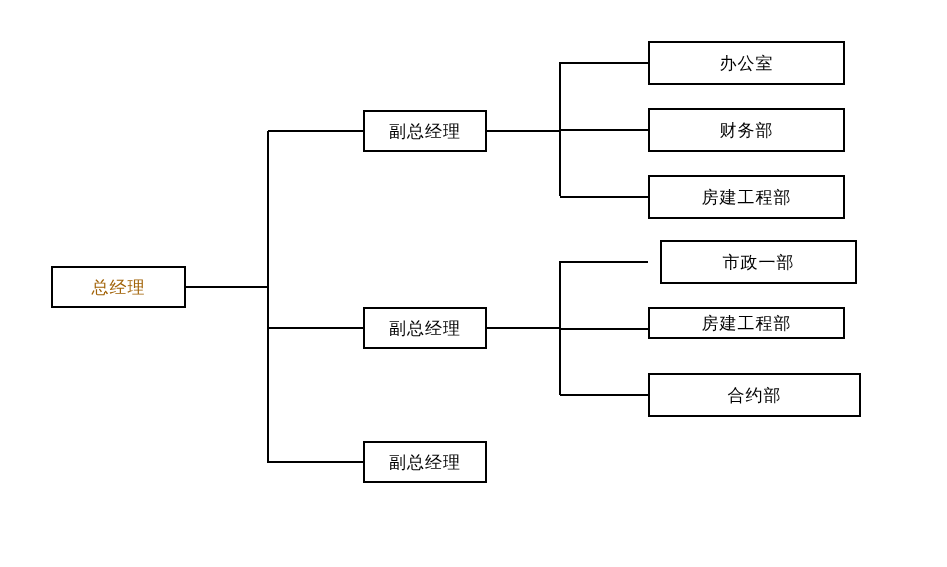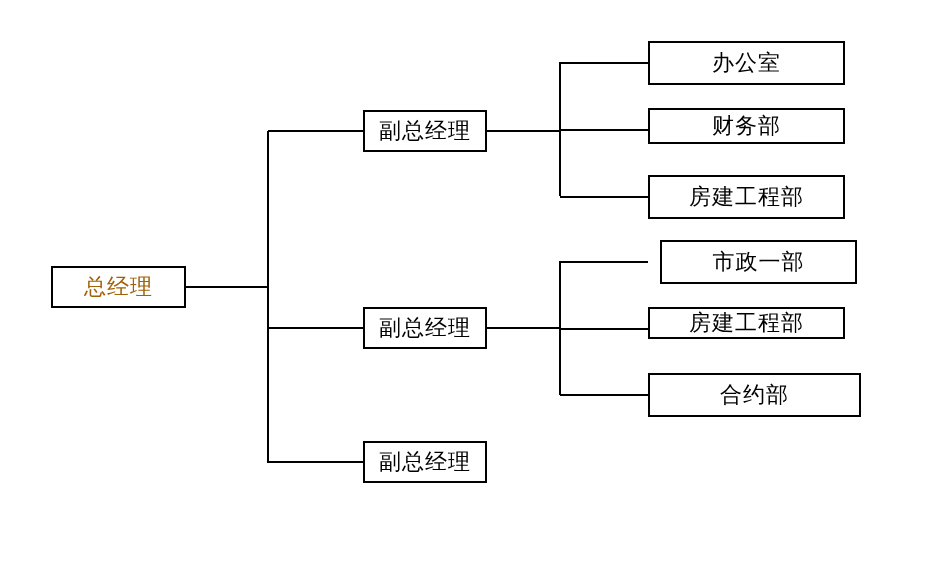--- a/index.html
+++ b/index.html
@@ -22,21 +22,21 @@
     position: absolute;
     box-sizing: border-box;
     border: 2px solid #000000;
     background: #ffffff;
     display: flex;
     align-items: center;
     justify-content: center;
     z-index: 2;
   }
   .node-label {
-    font-size: 22px;
+    font-size: 17px;
     line-height: 1;
     color: #000000;
     letter-spacing: 1px;
     white-space: nowrap;
     font-weight: 400;
   }
   .connector {
     position: absolute;
     background: #000000;
     z-index: 1;
@@ -60,21 +60,21 @@
     <div class="node" style="left: 363px; top: 110px; width: 124px; height: 42px; border-color: rgb(0, 0, 0); background: rgb(255, 255, 255);">
       <span class="node-label" style="color: rgb(0, 0, 0);">副总经理</span>
     </div>
     <div class="connector h" style="left: 268px; top: 130px; width: 95px; background: rgb(0, 0, 0);"></div>
     <div class="connector h" style="left: 487px; top: 130px; width: 73px; background: rgb(0, 0, 0);"></div>
     <div class="connector v" style="left: 559px; top: 62px; height: 134px; background: rgb(0, 0, 0);"></div>
     <div class="node" style="left: 648px; top: 41px; width: 197px; height: 44px; border-color: rgb(0, 0, 0); background: rgb(255, 255, 255);">
       <span class="node-label" style="color: rgb(0, 0, 0);">办公室</span>
     </div>
     <div class="connector h" style="left: 560px; top: 62px; width: 88px; background: rgb(0, 0, 0);"></div>
-    <div class="node" style="left: 648px; top: 108px; width: 197px; height: 36px; border-color: rgb(0, 0, 0); background: rgb(255, 255, 255);">
+    <div class="node" style="left: 648px; top: 108px; width: 197px; height: 44px; border-color: rgb(0, 0, 0); background: rgb(255, 255, 255);">
       <span class="node-label" style="color: rgb(0, 0, 0);">财务部</span>
     </div>
     <div class="connector h" style="left: 560px; top: 129px; width: 88px; background: rgb(0, 0, 0);"></div>
     <div class="node" style="left: 648px; top: 175px; width: 197px; height: 44px; border-color: rgb(0, 0, 0); background: rgb(255, 255, 255);">
       <span class="node-label" style="color: rgb(0, 0, 0);">房建工程部</span>
     </div>
     <div class="connector h" style="left: 560px; top: 196px; width: 88px; background: rgb(0, 0, 0);"></div>
     <div class="node" style="left: 363px; top: 307px; width: 124px; height: 42px; border-color: rgb(0, 0, 0); background: rgb(255, 255, 255);">
       <span class="node-label" style="color: rgb(0, 0, 0);">副总经理</span>
     </div>

